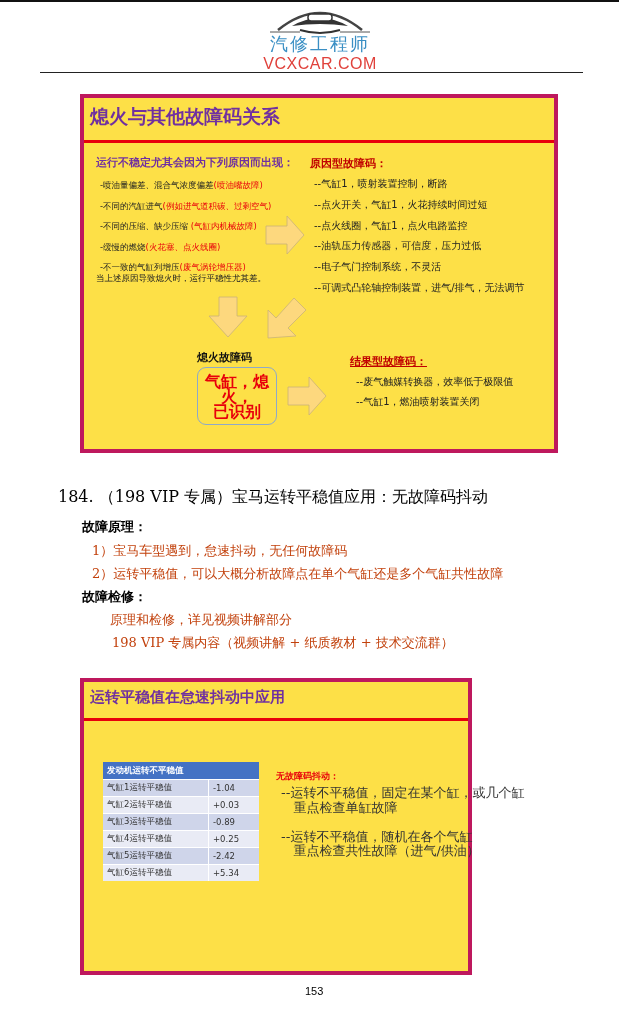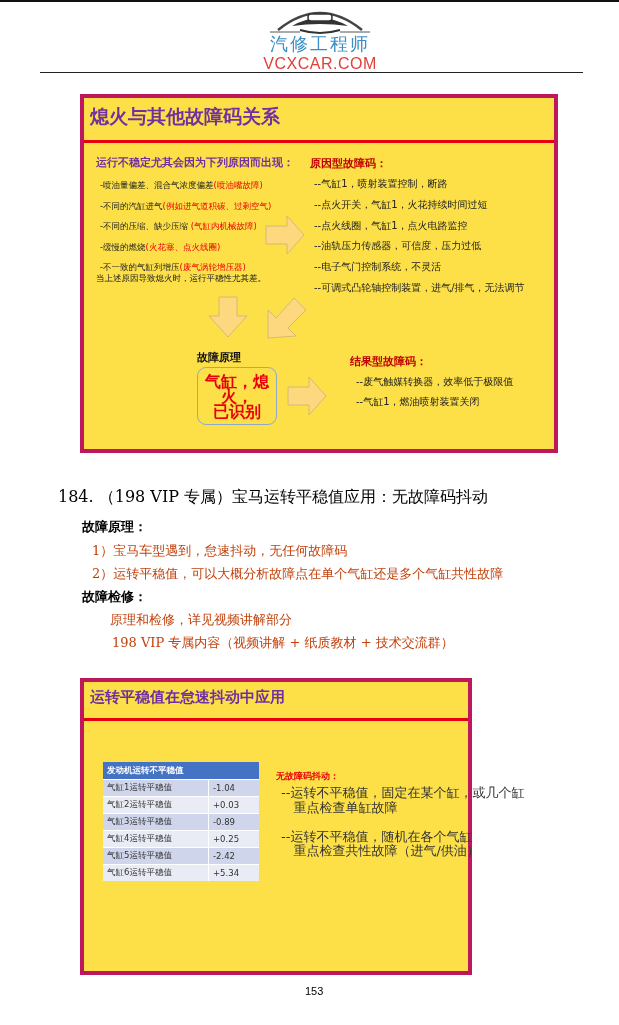--- a/index.html
+++ b/index.html
@@ -31,21 +31,21 @@
   .s1-head { position: absolute; left: 12px; top: 57px; font-size: 11px; font-weight: bold; color: #7030a0; }
   .s1-causes { position: absolute; left: 16px; top: 77px; font-size: 8.5px; line-height: 20.5px; color: #222; }
   .s1-causes .red { color: #e8000b; }
   .s1-note { position: absolute; left: 12px; top: 175px; font-size: 8.5px; color: #222; }
   .cause-title { position: absolute; left: 226px; top: 58px; font-size: 11px; font-weight: bold; color: #c00000; }
   .cause-list { position: absolute; left: 230px; top: 76px; font-size: 10px; line-height: 20.8px; color: #222; }
   .mis-title { position: absolute; left: 113px; top: 252px; font-size: 11px; font-weight: bold; color: #111; }
   .mis-box { position: absolute; left: 113px; top: 269px; width: 78px; height: 56px; border: 1px solid #8ea9c9;
              border-radius: 9px; display: flex; align-items: center; justify-content: center; text-align: center;
              font-size: 16px; font-weight: bold; color: #e8000b; line-height: 15px; }
-  .result-title { position: absolute; left: 266px; top: 256px; font-size: 11px; font-weight: bold; color: #c00000; }
+  .result-title { position: absolute; left: 266px; top: 256px; font-size: 11px; font-weight: bold; color: #c00000; text-decoration: underline; }
   .result-list { position: absolute; left: 272px; top: 274px; font-size: 10px; line-height: 20px; color: #222; }
   .arrow { position: absolute; }
 
   
   .doc-heading { position: absolute; left: 58px; top: 487px; font-family: "DejaVu Serif", serif; font-size: 16px; color: #000; white-space: nowrap; }
   .doc-label { position: absolute; font-family: "DejaVu Serif", serif; font-size: 13px; font-weight: bold; color: #000; }
   .doc-line { position: absolute; font-family: "DejaVu Serif", serif; font-size: 13px; color: #c2410c; white-space: nowrap; }
 
   
   .s2 { left: 80px; top: 678px; width: 392px; height: 297px; }
@@ -110,21 +110,21 @@
   </div>
 
   <svg class="arrow" style="left:124px;top:198px" width="40" height="42" viewBox="0 0 40 42">
     <polygon points="11,1 29,1 29,20 39,20 20,41 1,20 11,20" fill="#fdd87e" stroke="#c9b27a" stroke-width="0.8"></polygon>
   </svg>
 
   <svg class="arrow" style="left:180px;top:198px" width="44" height="44" viewBox="0 0 44 44">
     <polygon points="30,2 42,14 24,32 32,40 4,42 4,14 12,22" fill="#fdd87e" stroke="#c9b27a" stroke-width="0.8"></polygon>
   </svg>
 
-  <div class="mis-title">故障原理</div>
+  <div class="mis-title">熄火故障码</div>
   <div class="mis-box">
     <div>
       <div>气缸，熄火，</div>
       <div>已识别</div>
     </div>
   </div>
 
   <svg class="arrow" style="left:203px;top:278px" width="40" height="40" viewBox="0 0 40 40">
     <polygon points="1,11 22,11 22,1 39,20 22,39 22,29 1,29" fill="#fdd87e" stroke="#c9b27a" stroke-width="0.8"></polygon>
   </svg>

